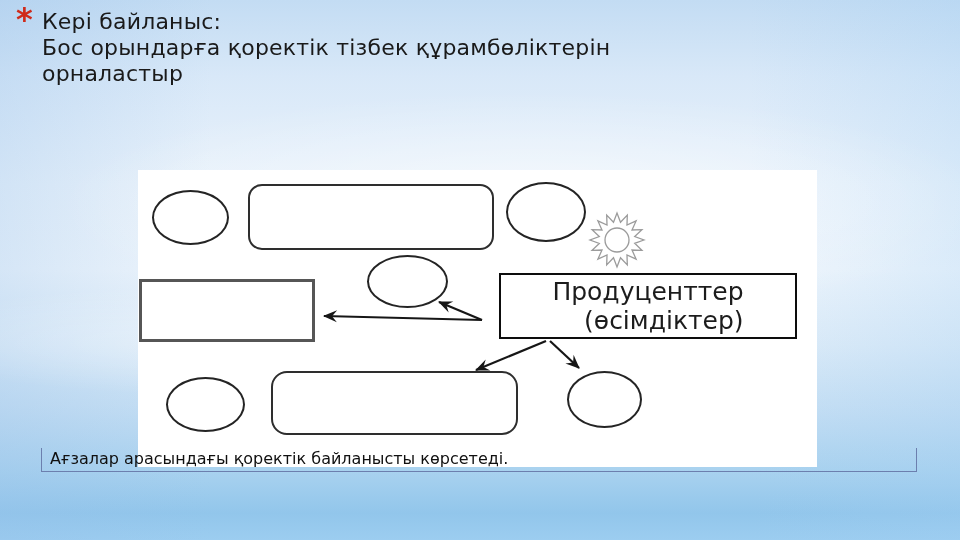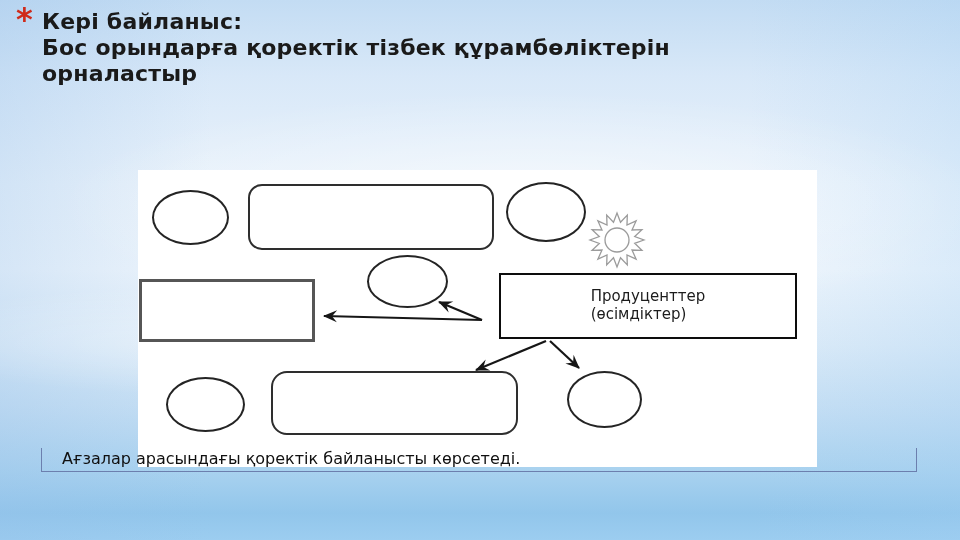--- a/index.html
+++ b/index.html
@@ -11,49 +11,49 @@
       radial-gradient(55% 14% at 28% 63%, rgba(255,255,255,.40), rgba(255,255,255,0) 75%),
       linear-gradient(90deg, rgba(148,190,232,.28) 0%, rgba(148,190,232,0) 22%, rgba(148,190,232,0) 78%, rgba(160,205,242,.25) 100%),
       linear-gradient(180deg,#c3dcf3 0%,#d8e8f8 14%,#e9f2fb 34%,#eef5fc 50%,#dcebf8 64%,#c2ddf3 77%,#a9d2ef 87%,#92c6eb 95%,#9ccdf0 100%);
   }
   
   .bullet{
     position:absolute;left:16px;top:2px;font-size:32px;font-weight:bold;line-height:34px;
   }
   .title{
     position:absolute;left:42px;top:9px;width:740px;
-    font-size:22px;font-weight:bold;line-height:26px;color:#1a1a1a;
+    font-size:22px;font-weight:normal;line-height:26px;color:#1a1a1a;
     white-space:pre-line;letter-spacing:.2px;
   }
   
   .diagram{
     position:absolute;left:138px;top:170px;width:679px;height:297px;background:#fff;
   }
   .shape{position:absolute;box-sizing:border-box;background:#fff;}
   .ellipse{border:2.4px solid #242424;border-radius:50%;}
   .rrect{border:2.4px solid #2e2e2e;border-radius:14px;}
   .rect-plain{border:3px solid #565656;}
   .producers{
     border:2.4px solid #0d0d0d;display:flex;align-items:center;justify-content:center;
-    text-align:left;font-size:15px;line-height:1.18;color:#1c1c1c;white-space:pre-line;
+    text-align:right;font-size:25px;line-height:1.18;color:#1c1c1c;white-space:pre-line;
   }
   .arrows{position:absolute;left:0;top:0;pointer-events:none;}
   .sun{position:absolute;}
   
   .desc-table{
     position:absolute;left:41px;top:448px;width:876px;box-sizing:border-box;
   }
   .desc-row1{
     box-sizing:border-box;height:35px;border:1px solid #6c7fae;border-bottom:3px solid #3d59a8;
     text-align:center;font-size:13px;line-height:15.5px;color:#3c3c3c;padding-top:2px;
     white-space:pre-line;
   }
   .desc-row2{
     box-sizing:border-box;height:24px;border:1px solid #6c7fae;border-top:none;
-    font-size:16px;line-height:22px;color:#101010;padding-left:20px;text-align:left;
+    font-size:16px;line-height:22px;color:#101010;padding-left:8px;text-align:left;
   }
 </style>
 </head>
 <body>
 
 <div class="slide">
 
   <span class="bullet" style="color:#cf2a1a">*</span>
   <div class="title">Кері байланыс:
 Бос орындарға қоректік тізбек құрамбөліктерін

